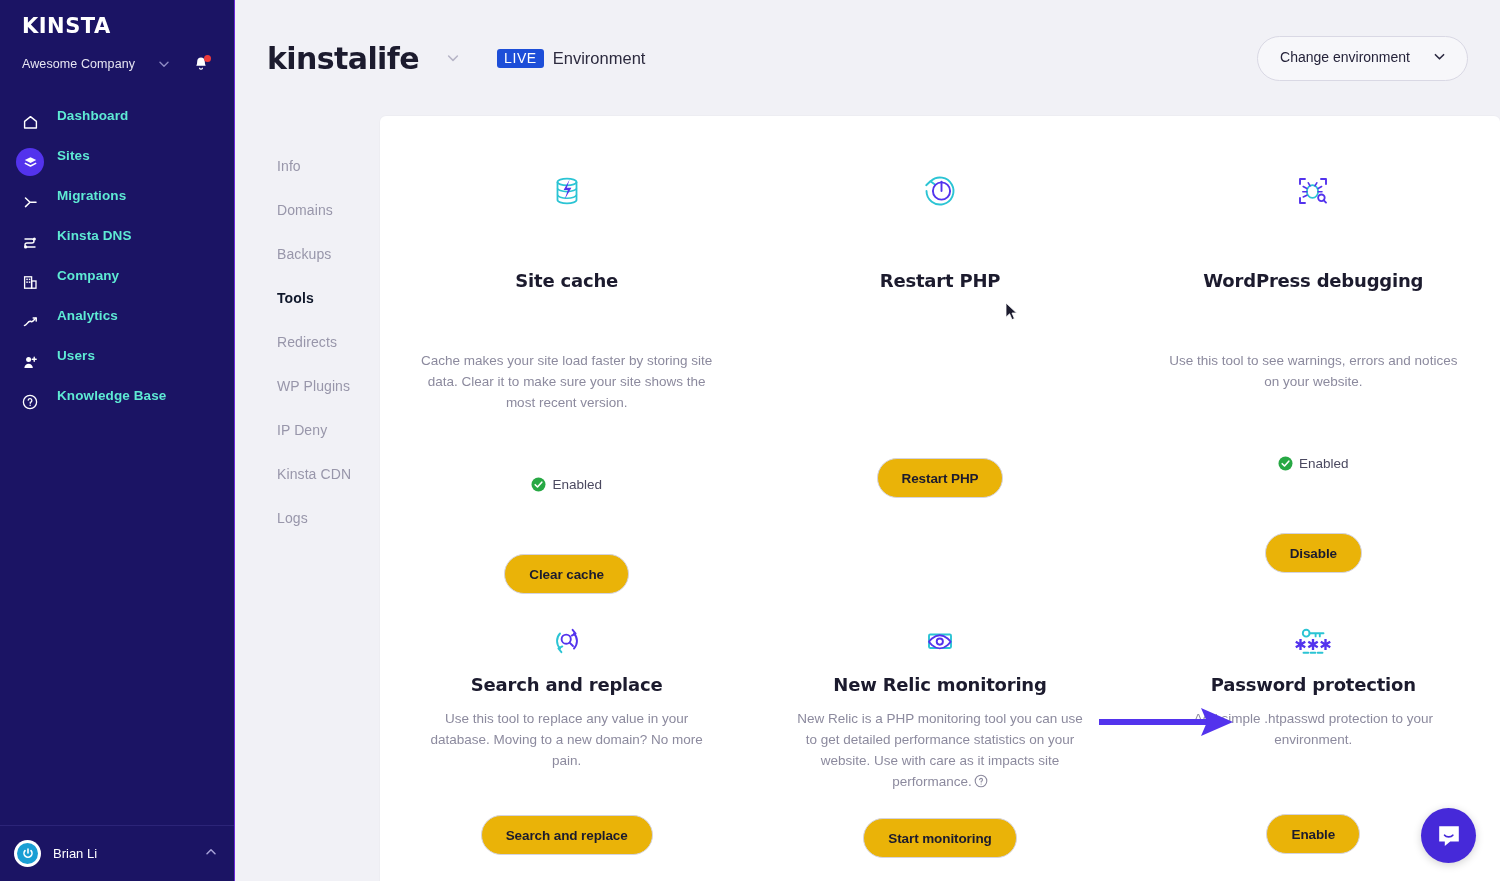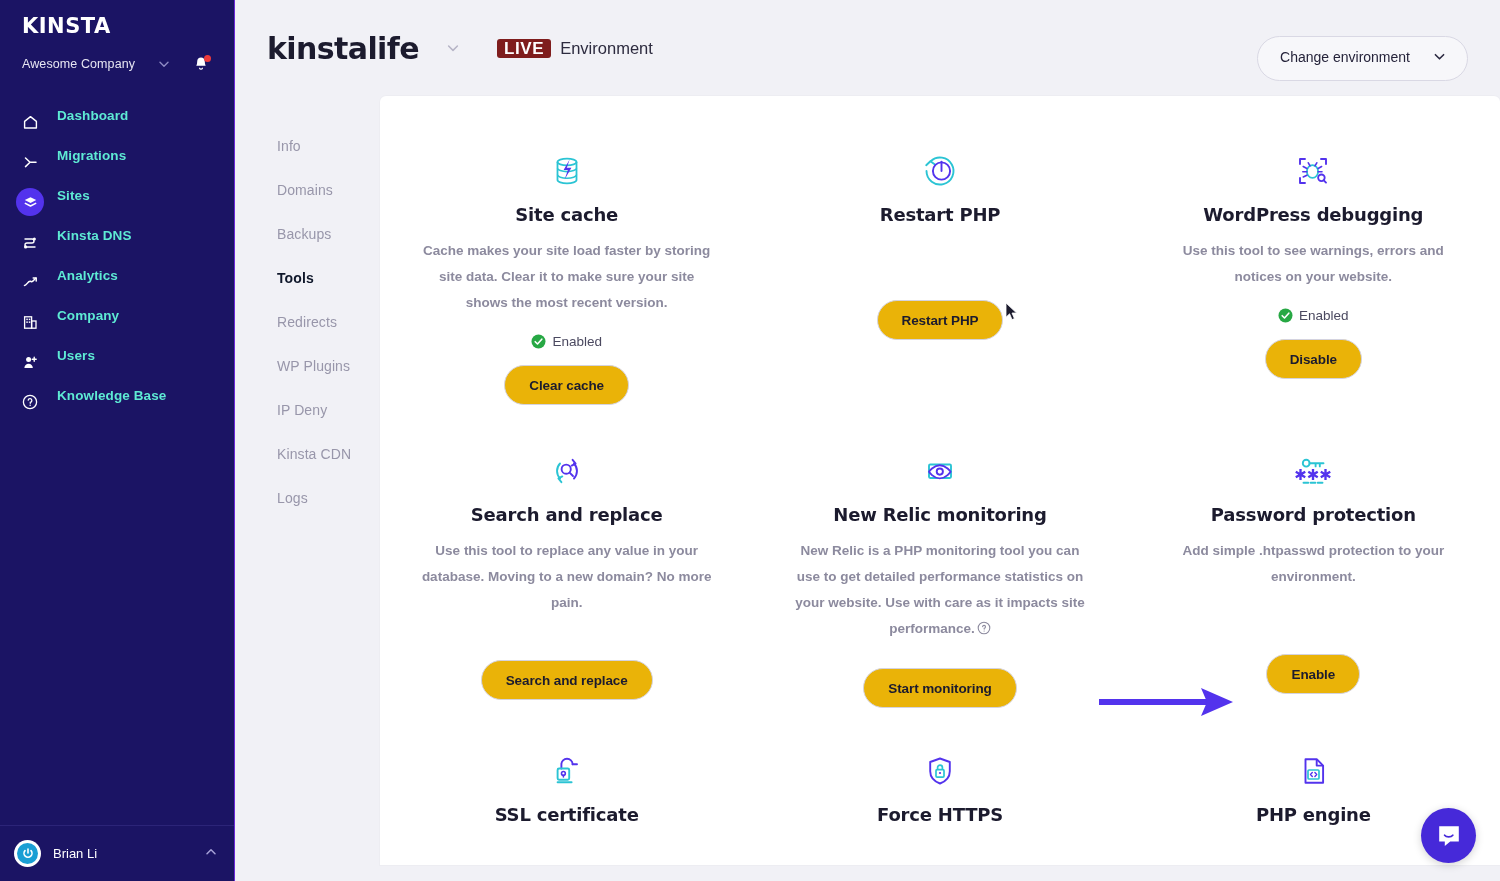--- a/index.html
+++ b/index.html
@@ -66,32 +66,32 @@
   }
   .avatar-inner {
     width: 21px; height: 21px; border-radius: 50%;
     background: #1a9fd4; display:flex; align-items:center; justify-content:center;
   }
   .user-name { font-size: 13px; color: #fff; flex: 1; }
 
   
   .main { flex: 1; position: relative; height: 881px; overflow: hidden; }
   .topbar {
-    height: 96px; display: flex; align-items: center;
+    height: 116px; display: flex; align-items: center;
     padding: 0 32px 0 32px; position: relative;
   }
   .site-title {
     font-size: 30px; font-weight: 700; color: #1C1B2E;
     letter-spacing: -0.6px;
     font-family: "DejaVu Sans", sans-serif;
   }
   .title-caret { margin-left: 26px; cursor: pointer; display:flex; }
   .env-wrap { display: flex; align-items: center; margin-left: 36px; }
   .live-badge {
-    background: #7f1d1d; color: #fff; font-size: 17px; font-weight: 700;
+    background: #1d4ed8; color: #fff; font-size: 14px; font-weight: 400;
     letter-spacing: 0.6px; padding: 3px 7px; border-radius: 3px;
     line-height: 13px;
   }
   .env-label { font-size: 16.5px; color: #2D2B3F; margin-left: 9px; }
   .change-env {
     position: absolute; right: 32px; top: 36px;
     height: 45px; min-width: 205px;
     border: 1px solid #D9D8E4; border-radius: 24px;
     background: #F7F7FA;
     display: flex; align-items: center; justify-content: space-between;
@@ -125,40 +125,39 @@
     display: flex; flex-direction: column; align-items: center;
     text-align: center;
   }
   .card-icon { height: 46px; display: flex; align-items: center; justify-content: center; margin-bottom: 10px; }
   .card-title {
     font-size: 18px; font-weight: 700; color: #1C1B2E;
     letter-spacing: -0.2px; margin-bottom: 13px;
     font-family: "DejaVu Sans", sans-serif;
   }
   .card-desc {
-    font-size: 13.5px; line-height: 26px; color: #8C8A9E;
+    font-size: 13.5px; line-height: 21px; color: #8C8A9E;
     max-width: 300px;
-    font-weight: bold;
   }
   .help-ico { display: inline-block; vertical-align: -2px; margin-left: 2px; }
   .card-status {
     display: flex; align-items: center; gap: 6px;
     margin-top: 18px; font-size: 13.5px; color: #4B4960;
   }
   .card-actions { margin-top: 16px; }
   .btn {
     border: 1px solid #D4D3DF; background: #eab308;
     border-radius: 22px; height: 40px; padding: 0 24px;
     font-size: 13.5px; font-weight: 700; color: #1C1B2E;
     cursor: pointer; font-family: "Liberation Sans", sans-serif;
     letter-spacing: -0.1px;
   }
 
   
-  .row1 .card { min-height: 300px; }
+  .row1 .card { min-height: 300px; gap: 46px; }
   .row2 .card { min-height: 290px; }
   .row3 .card { padding-top: 34px; }
 
   
   .annot-arrow { position: absolute; left: 717px; top: 589px; pointer-events: none; }
 
   
   .cursor { position: absolute; left: 770px; top: 302px; pointer-events: none; }
 
   
@@ -199,73 +198,73 @@
 
     <nav class="nav">
       <div class="nav-item">
         <span class="nav-icon">
           <svg width="17" height="17" viewBox="0 0 17 17">
               <path d="M2.6 7.4 8.5 2.6l5.9 4.8V14H2.6z" fill="none" stroke="#fff" stroke-width="1.4" stroke-linejoin="round"></path>
             </svg>
         </span>
         <span class="nav-label">Dashboard</span>
       </div>
+      <div class="nav-item active">
+        <span class="nav-icon">
+          <svg width="15" height="15" viewBox="0 0 15 15">
+            <path d="M7.5 2.2 1.8 5.1l5.7 2.9 5.7-2.9z" fill="#fff"></path>
+            <path d="M1.8 8.1 7.5 11l5.7-2.9" fill="none" stroke="#fff" stroke-width="1.5" stroke-linejoin="round"></path>
+          </svg>
+        </span>
+        <span class="nav-label">Sites</span>
+      </div>
       <div class="nav-item">
         <span class="nav-icon">
           <svg width="17" height="17" viewBox="0 0 17 17">
             <path d="M3.5 4 L8 8.3 L3.5 12.6" fill="none" stroke="#fff" stroke-width="1.5" stroke-linecap="round" stroke-linejoin="round"></path>
             <path d="M8.6 8.3 H14" fill="none" stroke="#fff" stroke-width="1.5" stroke-linecap="round"></path>
           </svg>
         </span>
         <span class="nav-label">Migrations</span>
-      </div>
-      <div class="nav-item active">
-        <span class="nav-icon">
-          <svg width="15" height="15" viewBox="0 0 15 15">
-            <path d="M7.5 2.2 1.8 5.1l5.7 2.9 5.7-2.9z" fill="#fff"></path>
-            <path d="M1.8 8.1 7.5 11l5.7-2.9" fill="none" stroke="#fff" stroke-width="1.5" stroke-linejoin="round"></path>
-          </svg>
-        </span>
-        <span class="nav-label">Sites</span>
       </div>
       <div class="nav-item">
         <span class="nav-icon">
           <svg width="17" height="17" viewBox="0 0 17 17">
             <path d="M3 5h7a2 2 0 0 1 0 4H5a2 2 0 0 0 0 4h8" fill="none" stroke="#fff" stroke-width="1.4" stroke-linecap="round"></path>
             <circle cx="12.3" cy="5" r="1.6" fill="#fff"></circle>
             <circle cx="3.6" cy="12.9" r="1.6" fill="#fff"></circle>
           </svg>
         </span>
         <span class="nav-label">Kinsta DNS</span>
-      </div>
-      <div class="nav-item">
-        <span class="nav-icon">
-          <svg width="17" height="17" viewBox="0 0 17 17">
-            <path d="M2.5 11.5 C5 11.5 6 6 9 7.5 C11 8.5 12 5.2 14 4.2" fill="none" stroke="#fff" stroke-width="1.5" stroke-linecap="round"></path>
-            <path d="M11.2 4 H14.2 V7" fill="none" stroke="#fff" stroke-width="1.5" stroke-linecap="round" stroke-linejoin="round"></path>
-          </svg>
-        </span>
-        <span class="nav-label">Analytics</span>
       </div>
       <div class="nav-item">
         <span class="nav-icon">
           <svg width="17" height="17" viewBox="0 0 17 17">
             <rect x="2.6" y="2.8" width="7" height="11.4" fill="none" stroke="#fff" stroke-width="1.3"></rect>
             <rect x="9.6" y="7" width="4.4" height="7.2" fill="none" stroke="#fff" stroke-width="1.3"></rect>
             <rect x="4.3" y="4.6" width="1.5" height="1.5" fill="#fff"></rect>
               <rect x="6.8" y="4.6" width="1.5" height="1.5" fill="#fff"></rect>
             <rect x="4.3" y="7.4" width="1.5" height="1.5" fill="#fff"></rect>
               <rect x="6.8" y="7.4" width="1.5" height="1.5" fill="#fff"></rect>
           </svg>
         </span>
         <span class="nav-label">Company</span>
       </div>
       <div class="nav-item">
         <span class="nav-icon">
           <svg width="17" height="17" viewBox="0 0 17 17">
+            <path d="M2.5 11.5 C5 11.5 6 6 9 7.5 C11 8.5 12 5.2 14 4.2" fill="none" stroke="#fff" stroke-width="1.5" stroke-linecap="round"></path>
+            <path d="M11.2 4 H14.2 V7" fill="none" stroke="#fff" stroke-width="1.5" stroke-linecap="round" stroke-linejoin="round"></path>
+          </svg>
+        </span>
+        <span class="nav-label">Analytics</span>
+      </div>
+      <div class="nav-item">
+        <span class="nav-icon">
+          <svg width="17" height="17" viewBox="0 0 17 17">
             <circle cx="6.6" cy="5.4" r="2.5" fill="#fff"></circle>
             <path d="M2.4 14c0-2.6 1.9-4.3 4.2-4.3S10.8 11.4 10.8 14z" fill="#fff"></path>
             <path d="M12.2 3.2v4M10.2 5.2h4" stroke="#fff" stroke-width="1.4" stroke-linecap="round"></path>
           </svg>
         </span>
         <span class="nav-label">Users</span>
       </div>
       <div class="nav-item">
         <span class="nav-icon">
           <svg width="18" height="18" viewBox="0 0 18 18">

